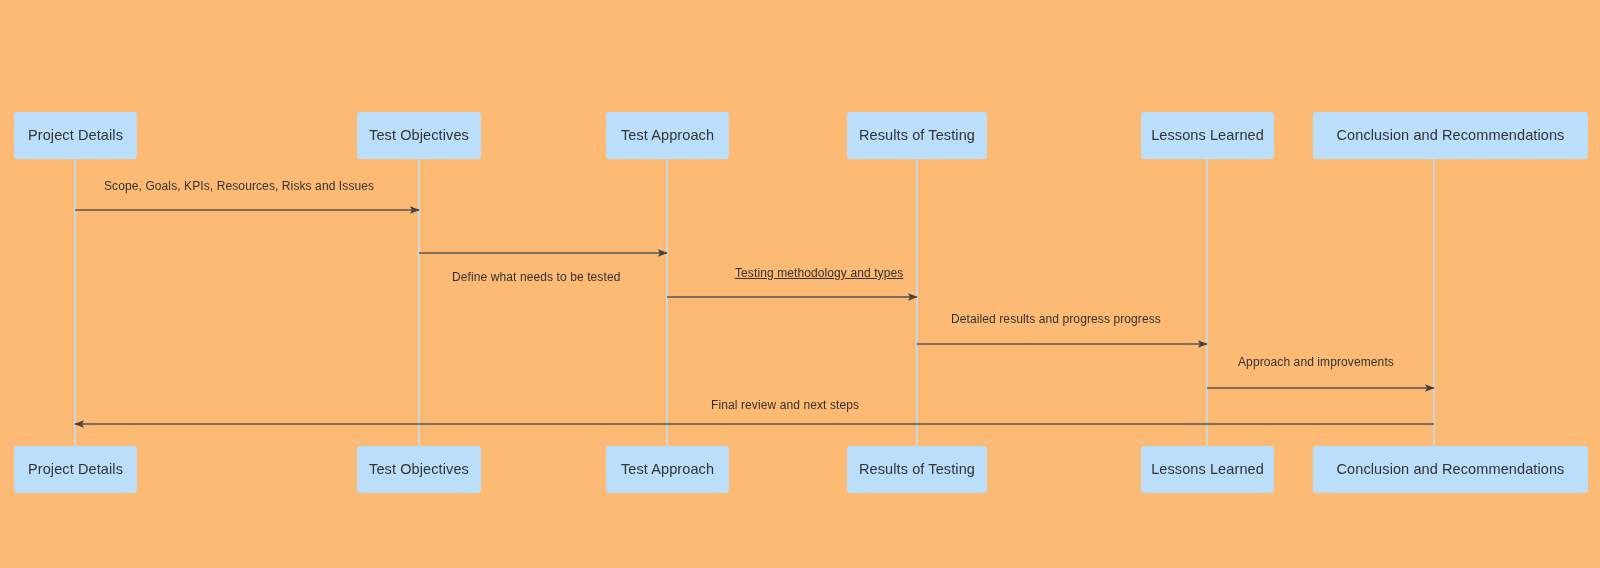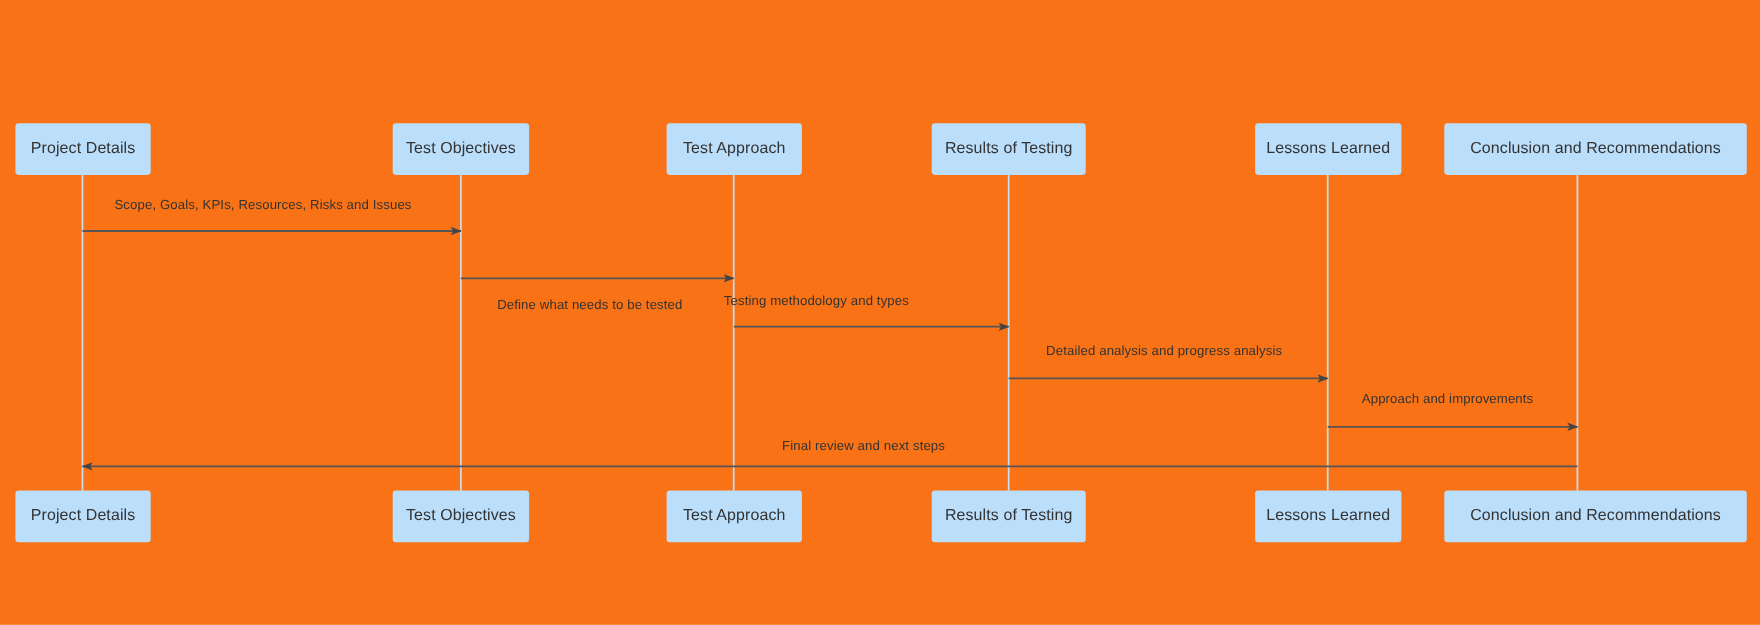--- a/index.html
+++ b/index.html
@@ -10,21 +10,21 @@
   body {
     width: 1600px;
     height: 568px;
     font-family: "Liberation Sans", sans-serif;
     overflow: hidden;
   }
   #diagram-root {
     position: relative;
     width: 1600px;
     height: 568px;
-    background: #f97316;
+    background: #fdba74;
   }
   #seq-svg {
     position: absolute;
     left: 0;
     top: 0;
     width: 1600px;
     height: 568px;
     display: block;
   }
   .participant-box {
@@ -120,19 +120,19 @@
       <div class="participant-box" style="left: 1141px; width: 133px; top: 446px; height: 47px; background: rgb(187, 222, 251); color: rgb(51, 51, 51);">
         <span>Lessons Learned</span>
       </div>
       <div class="participant-box" style="left: 1313px; width: 275px; top: 446px; height: 47px; background: rgb(187, 222, 251); color: rgb(51, 51, 51);">
         <span>Conclusion and Recommendations</span>
       </div>
     </div>
   <div id="message-labels">
       <div class="msg-label" style="left: 104px; top: 180px; color: rgb(51, 51, 51);">Scope, Goals, KPIs, Resources, Risks and Issues</div>
       <div class="msg-label" style="left: 452px; top: 223px; color: rgb(51, 51, 51); margin-top: 48px;">Define what needs to be tested</div>
-      <div class="msg-label" style="left: 658px; top: 267px; color: rgb(51, 51, 51);">Testing methodology and types</div>
-      <div class="msg-label" style="left: 951px; top: 313px; color: rgb(51, 51, 51);">Detailed analysis and progress analysis</div>
+      <div class="msg-label" style="left: 735px; top: 267px; color: rgb(51, 51, 51); text-decoration: underline;">Testing methodology and types</div>
+      <div class="msg-label" style="left: 951px; top: 313px; color: rgb(51, 51, 51);">Detailed results and progress progress</div>
       <div class="msg-label" style="left: 1238px; top: 356px; color: rgb(51, 51, 51);">Approach and improvements</div>
       <div class="msg-label" style="left: 711px; top: 399px; color: rgb(51, 51, 51);">Final review and next steps</div>
     </div>
 
 </div>
 
 </body></html>

